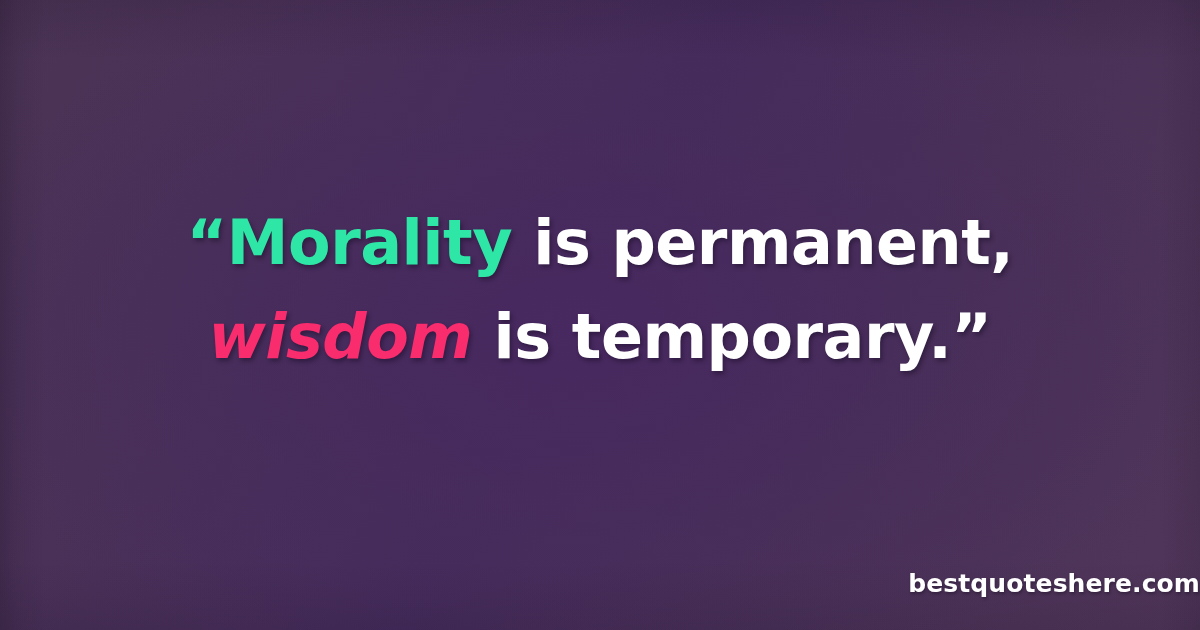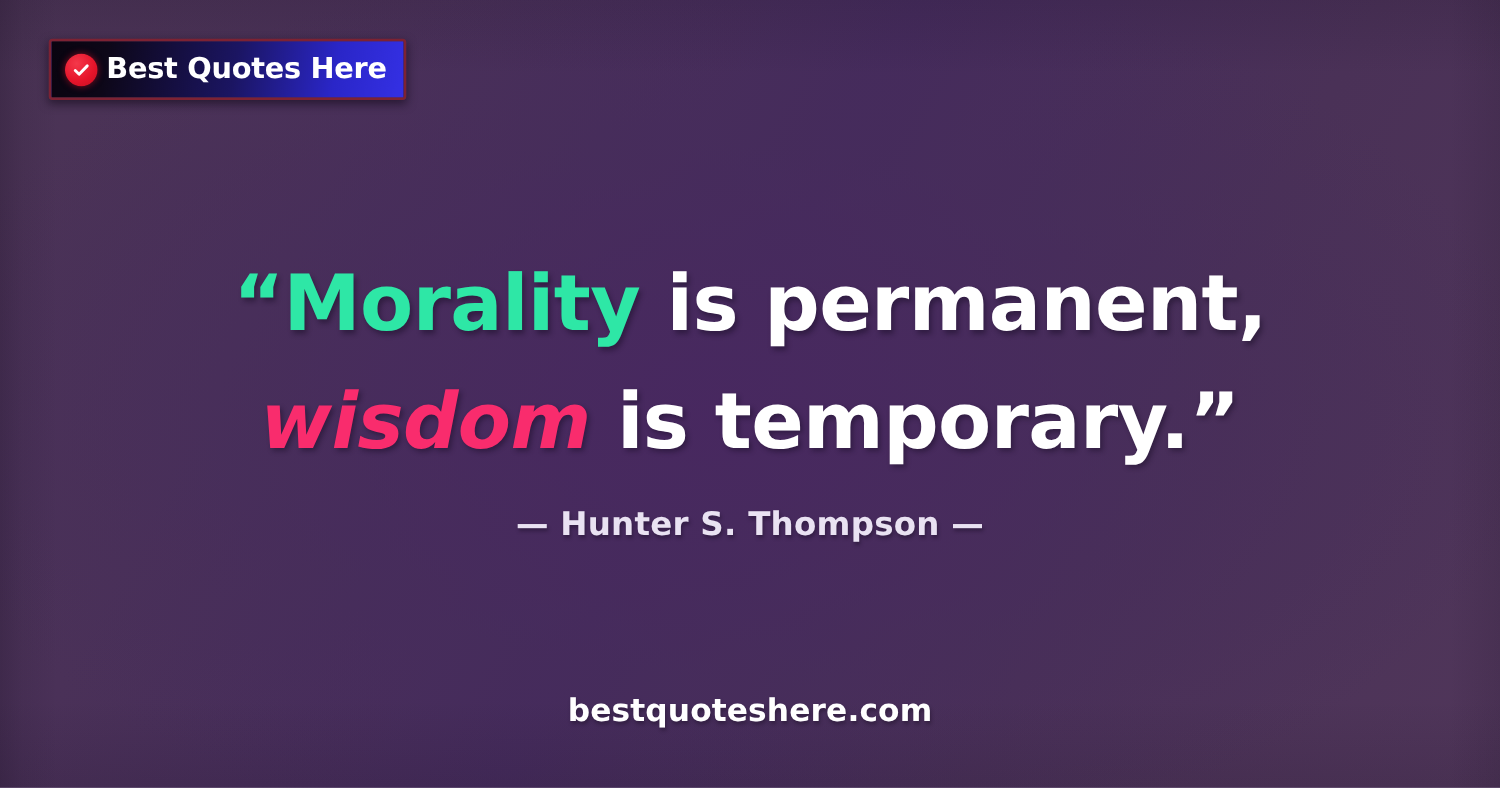--- a/index.html
+++ b/index.html
@@ -123,52 +123,43 @@
     font-weight: bold;
     font-size: 26px;
     line-height: 1;
     color: #e9e2f2;
     letter-spacing: 0.2px;
     text-shadow: 1px 2px 3px rgba(20, 10, 30, 0.40);
   }
 
   #footer-url {
     position: absolute;
-    top: 556px;
+    top: 571px;
     left: 0;
     right: 0;
-    text-align: center;
+    text-align: right;
     font-family: "DejaVu Sans", sans-serif;
     font-weight: bold;
     font-size: 25px;
     line-height: 1;
     color: #ffffff;
     letter-spacing: 0.1px;
     text-shadow: 1px 2px 3px rgba(20, 10, 30, 0.38);
   }
 </style>
 </head>
 <body>
 
 <div id="poster">
 
-  <div id="logo-badge">
-    <span id="check-icon">
-      <svg width="16" height="16" viewBox="0 0 16 16" aria-hidden="true">
-        <path d="M3.2 8.4 L6.3 11.4 L12.8 4.7" fill="none" stroke="#ffffff" stroke-width="2.3" stroke-linecap="round" stroke-linejoin="round"></path>
-      </svg>
-    </span>
-    <span id="logo-text">Best Quotes Here</span>
-  </div>
 
   <div id="content">
 
     <blockquote id="quote-text">
       <span class="w-green">“Morality</span><span class="w-white"> is permanent, </span><span class="w-pink">wisdom</span><span class="w-white"> is</span>
       <span class="w-white">temporary.”</span>
     </blockquote>
 
-    <div id="author-line">— Hunter S. Thompson —</div>
 
     <div id="footer-url">bestquoteshere.com</div>
 
   </div>
 </div>
 
 </body></html>

